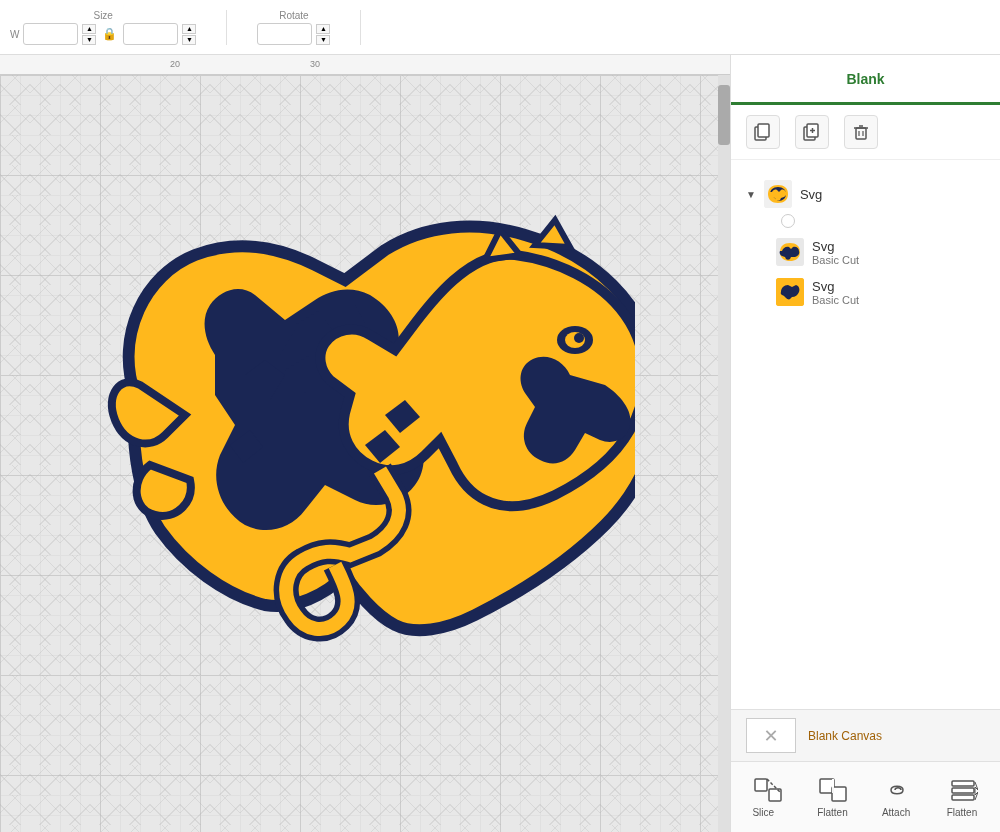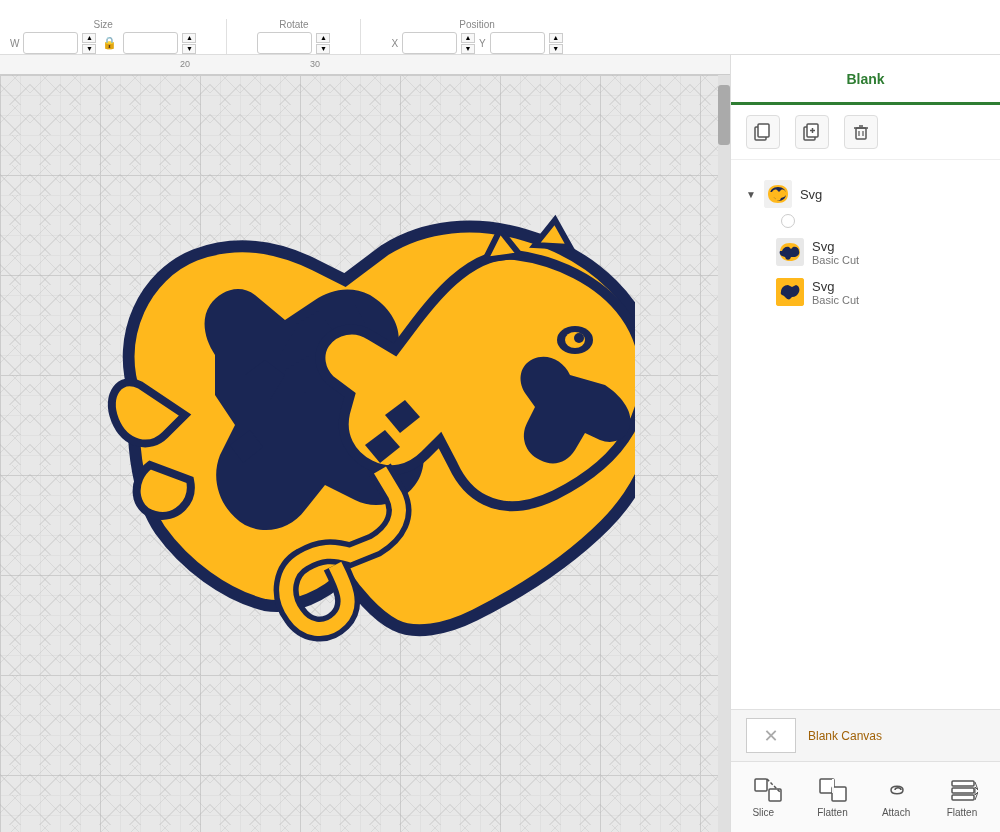--- a/index.html
+++ b/index.html
@@ -4,22 +4,22 @@
   <style>
     * { box-sizing: border-box; margin: 0; padding: 0; }
     body { font-family: Arial, sans-serif; background: #f0f0f0; width: 1000px; height: 832px; overflow: hidden; display: flex; flex-direction: column; }
 
     
     .toolbar {
       height: 55px;
       background: #fff;
       border-bottom: 1px solid #ddd;
       display: flex;
-      align-items: flex-end;
-      padding: 0 10px;
+      align-items: flex-start;
+      padding: 10px 10px;
       gap: 30px;
       flex-shrink: 0;
     }
     .toolbar-group {
       display: flex;
       flex-direction: column;
       align-items: center;
       gap: 2px;
     }
     .toolbar-group label {
@@ -379,46 +379,29 @@
       <input class="toolbar-input" type="text" value="" style="">
       <div class="stepper">
         <button>▲</button>
         <button>▼</button>
       </div>
     </div>
   </div>
 
   <div class="divider-v"></div>
 
-  <div class="toolbar-group">
-    <label>Position</label>
-    <div class="toolbar-input-row">
-      <span style="font-size:10px;color:#888;">X</span>
-      <input class="toolbar-input" type="text" value="" style="">
-      <div class="stepper">
-        <button>▲</button>
-        <button>▼</button>
-      </div>
-      <span style="font-size:10px;color:#888;">Y</span>
-      <input class="toolbar-input" type="text" value="" style="">
-      <div class="stepper">
-        <button>▲</button>
-        <button>▼</button>
-      </div>
-    </div>
-  </div>
 </div>
 
 <div class="main">
 
   <div class="canvas-area">
 
     <div class="ruler-h">
       <div class="ruler-marks">
-        <span class="ruler-mark" style="left: 180px;">20</span>
+        <span class="ruler-mark" style="left: 170px;">20</span>
         <span class="ruler-mark" style="left: 310px;">30</span>
       </div>
     </div>
 
     <div class="grid-canvas">
       <div class="grid-bg">
 
         <div class="logo-container">
           <svg viewBox="0 0 580 500" width="580" height="500" xmlns="http://www.w3.org/2000/svg">
 

